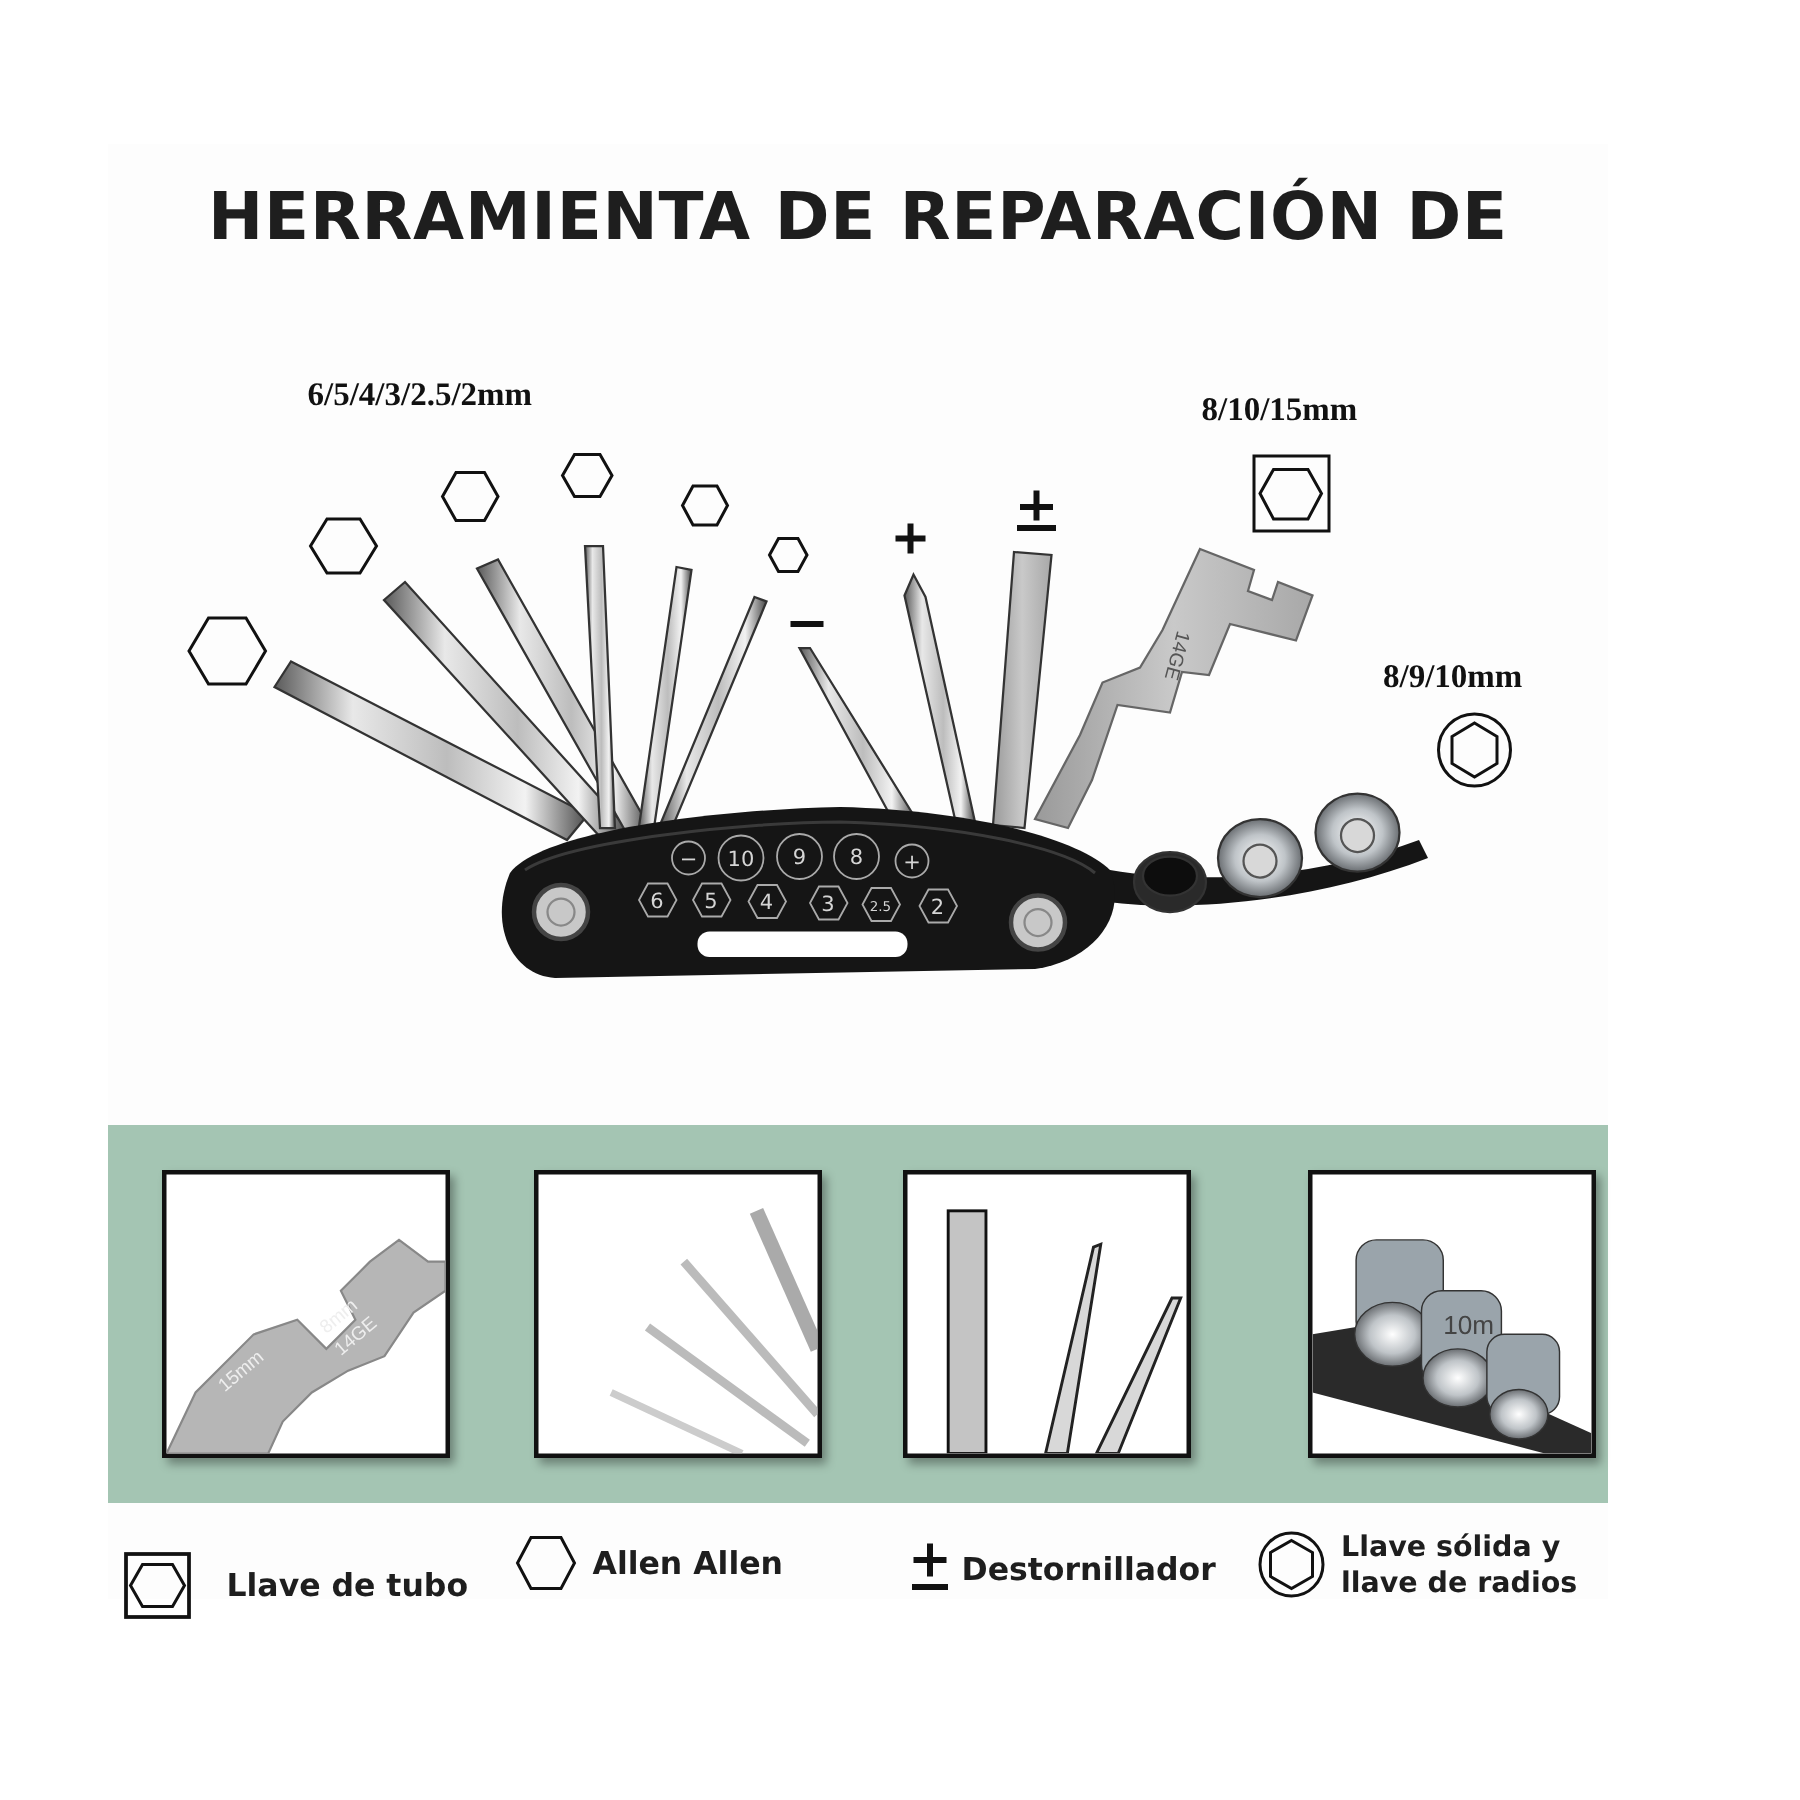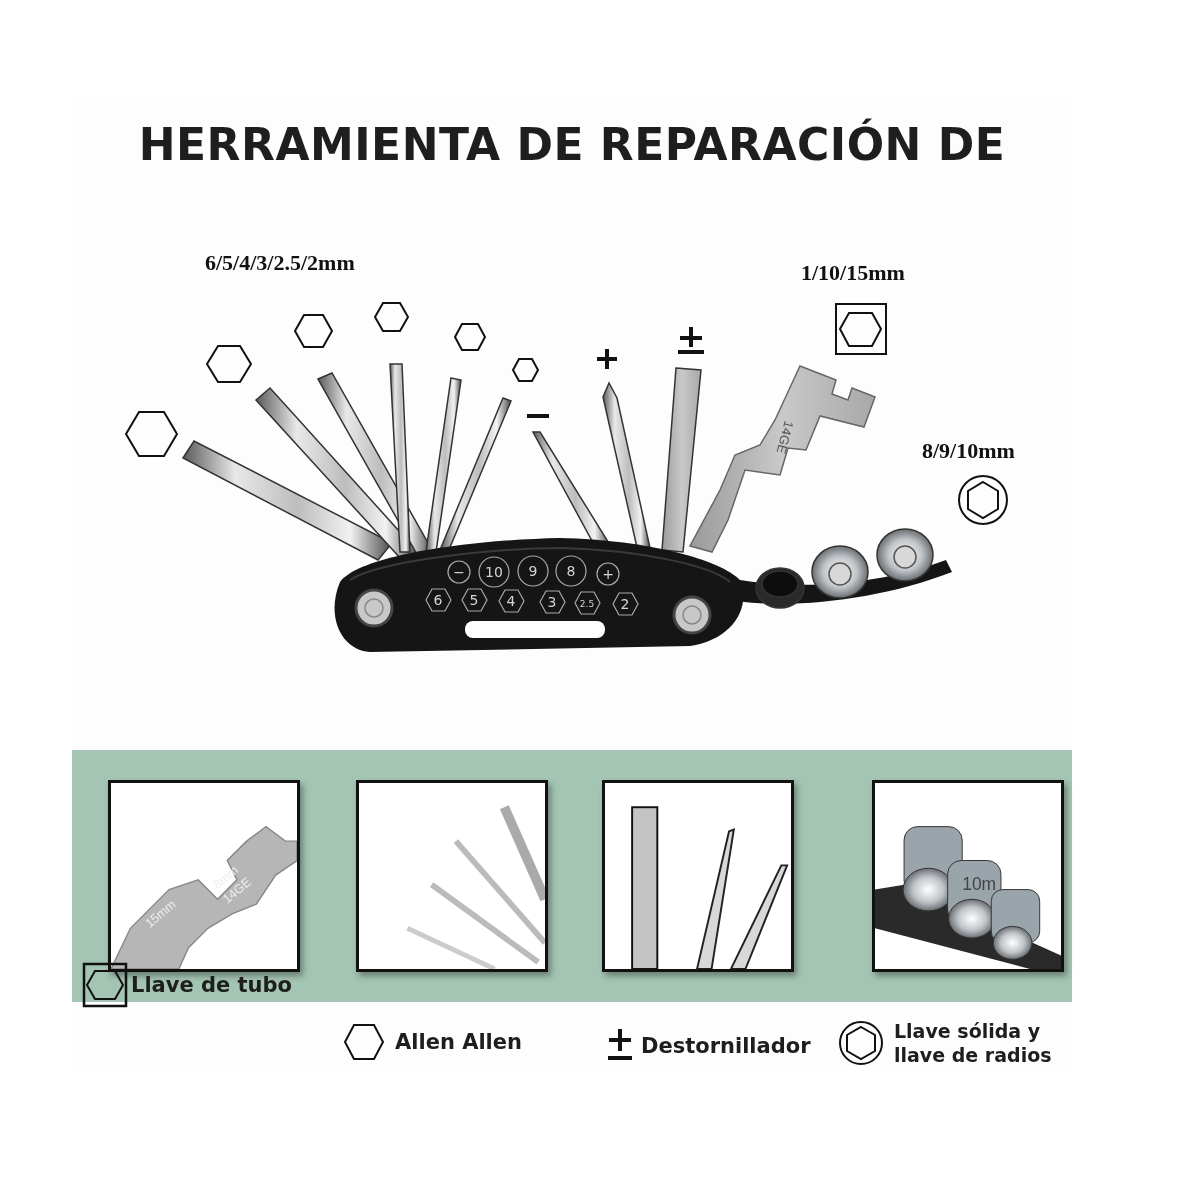--- a/index.html
+++ b/index.html
@@ -18,21 +18,21 @@
 </head>
 <body>
 
 <div class="panel-bg"></div>
 
 <div class="title">
   <div>HERRAMIENTA DE REPARACIÓN DE</div>
 </div>
 
 <div class="serif-label" style="left:185px; top:250px;margin-left:20px;">6/5/4/3/2.5/2mm</div>
-<div class="serif-label" style="left:801px; top:260px;">1/10/15mm</div>
+<div class="serif-label" style="left:801px; top:260px;">8/10/15mm</div>
 <div class="serif-label" style="left:922px; top:438px;text-align:center;">8/9/10mm</div>
 
 <svg class="tool-svg" width="1200" height="740" viewBox="0 0 1200 740">
   <defs>
     <linearGradient id="steel" x1="0" x2="1" y1="0" y2="0">
       <stop offset="0" stop-color="#5a5a5a"></stop>
       <stop offset="0.25" stop-color="#e8e8e8"></stop>
       <stop offset="0.55" stop-color="#bdbdbd"></stop>
       <stop offset="0.8" stop-color="#f2f2f2"></stop>
       <stop offset="1" stop-color="#4a4a4a"></stop>
@@ -175,21 +175,21 @@
     <rect x="30" y="45" width="60" height="70" rx="14" fill="#9aa4ab" stroke="#333"></rect>
     <ellipse cx="55" cy="110" rx="26" ry="22" fill="url(#socket)" stroke="#333"></ellipse>
     <rect x="75" y="80" width="55" height="65" rx="14" fill="#9aa4ab" stroke="#333"></rect>
     <ellipse cx="100" cy="140" rx="24" ry="20" fill="url(#socket)" stroke="#333"></ellipse>
     <rect x="120" y="110" width="50" height="55" rx="12" fill="#9aa4ab" stroke="#333"></rect>
     <ellipse cx="142" cy="165" rx="20" ry="17" fill="url(#socket)" stroke="#333"></ellipse>
     <text x="90" y="110" font-family="Liberation Sans, sans-serif" font-size="18" fill="#444">10m</text>
   </svg>
 </div>
 
-<div class="legend-item" style="left:82px; top:962px;">
+<div class="legend-item" style="left:82px; top:1034px;gap:20px;">
   <svg width="46" height="46" viewBox="0 0 46 46">
     <rect x="2" y="2" width="42" height="42" fill="none" stroke="#111" stroke-width="2.5"></rect>
     <polygon points="5,23 13,9 33,9 41,23 33,37 13,37" fill="none" stroke="#111" stroke-width="2"></polygon>
   </svg>
   <span style="margin-left:3px;">Llave de tubo</span>
 </div>
 
 <div class="legend-item" style="left:343px; top:1022px;">
   <svg width="42" height="40" viewBox="0 0 42 40">
     <polygon points="2,20 11,3 31,3 40,20 31,37 11,37" fill="none" stroke="#111" stroke-width="2"></polygon>

